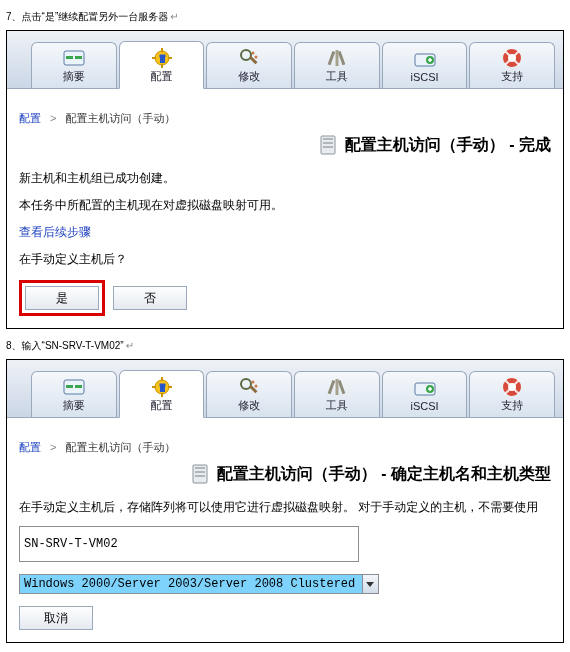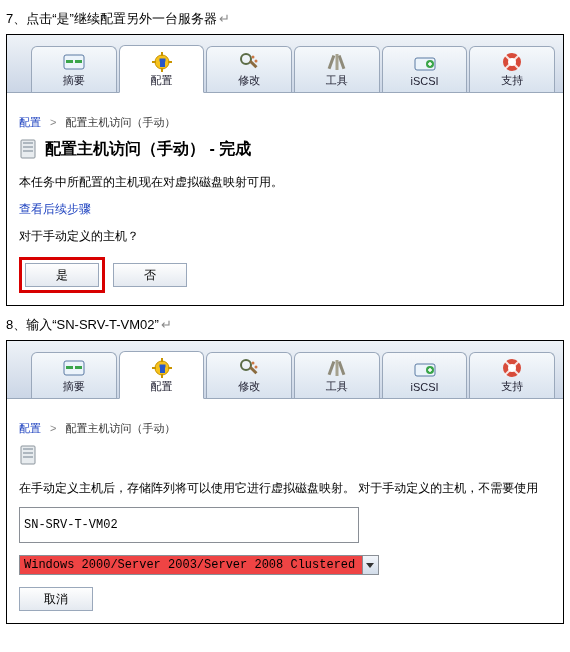--- a/index.html
+++ b/index.html
@@ -6,21 +6,21 @@
     margin: 0;
     padding: 6px;
     font-family: "SimSun", "宋体", sans-serif;
     font-size: 12px;
     background: #fff;
     color: #000;
     width: 570px;
     box-sizing: border-box;
   }
   .step-caption {
-    font-size: 13px;
+    font-size: 10px;
     margin: 4px 0 6px 0;
   }
   .panel {
     border: 1px solid #000;
     margin-bottom: 10px;
     box-sizing: border-box;
   }
   .tabbar {
     display: flex;
     align-items: flex-end;
@@ -72,20 +72,21 @@
     margin-bottom: 8px;
     color: #333;
   }
   .breadcrumb .bc-link { color: #1a3fbf; text-decoration: none; }
   .breadcrumb .chev { color: #888; margin: 0 6px; font-family: Arial, sans-serif; }
   .pagehead {
     display: flex;
     align-items: center;
     gap: 8px;
     margin-bottom: 14px;
+    justify-content: flex-end;
   }
   .pagehead-title {
     font-size: 16px;
     font-weight: bold;
   }
   .server-glyph {
     width: 18px; height: 22px;
   }
   .para { margin: 10px 0; font-size: 12px; }
   .linkish { color: #1a3fbf; cursor: pointer; }
@@ -142,21 +143,21 @@
     width: 360px;
     height: 20px;
     border: 1px solid #8a8f96;
     font-family: "Courier New", monospace;
     font-size: 12px;
     padding: 0 18px 0 4px;
     box-sizing: border-box;
     display: flex;
     align-items: center;
     position: relative;
-    background: #ef4444;
+    background: #7dd3fc;
     margin: 4px 0 12px 0;
     cursor: pointer;
   }
   .field-select::after {
     content: "";
     position: absolute;
     right: 0; top: 0;
     width: 16px; height: 100%;
     background: linear-gradient(#f3f6fb, #d2dce9);
     border-left: 1px solid #8a8f96;
@@ -275,23 +276,24 @@
         <svg width="18" height="22">
             <rect x="2" y="2" width="14" height="18" rx="1" fill="#e8ecef" stroke="#8b949c"></rect>
             <rect x="4" y="4" width="10" height="2" fill="#aeb7bf"></rect>
             <rect x="4" y="8" width="10" height="2" fill="#aeb7bf"></rect>
             <rect x="4" y="12" width="10" height="2" fill="#aeb7bf"></rect>
           </svg>
       </span>
       <span class="pagehead-title">配置主机访问（手动） - 完成</span>
     </div>
 
+    <div class="para">新主机和主机组已成功创建。</div>
     <div class="para">本任务中所配置的主机现在对虚拟磁盘映射可用。</div>
     <div class="para"><span class="linkish">查看后续步骤</span></div>
-    <div class="para">对于手动定义的主机？</div>
+    <div class="para">在手动定义主机后？</div>
 
     <div class="btnrow">
       <span class="highlight-box">
         <span class="btn">是</span>
       </span>
       <span class="btn">否</span>
     </div>
   </div>
 </div>
 
@@ -387,20 +389,21 @@
 
     <div class="pagehead">
       <span class="server-glyph">
         <svg width="18" height="22">
             <rect x="2" y="2" width="14" height="18" rx="1" fill="#e8ecef" stroke="#8b949c"></rect>
             <rect x="4" y="4" width="10" height="2" fill="#aeb7bf"></rect>
             <rect x="4" y="8" width="10" height="2" fill="#aeb7bf"></rect>
             <rect x="4" y="12" width="10" height="2" fill="#aeb7bf"></rect>
           </svg>
       </span>
+      <span class="pagehead-title">配置主机访问（手动） - 确定主机名和主机类型</span>
     </div>
 
     <div class="para">在手动定义主机后，存储阵列将可以使用它进行虚拟磁盘映射。 对于手动定义的主机，不需要使用</div>
 
     <input class="field-input" value="SN-SRV-T-VM02" style="">
 
     <div class="field-select">
       <span>Windows 2000/Server 2003/Server 2008 Clustered</span>
       <span class="caret"></span>
     </div>

